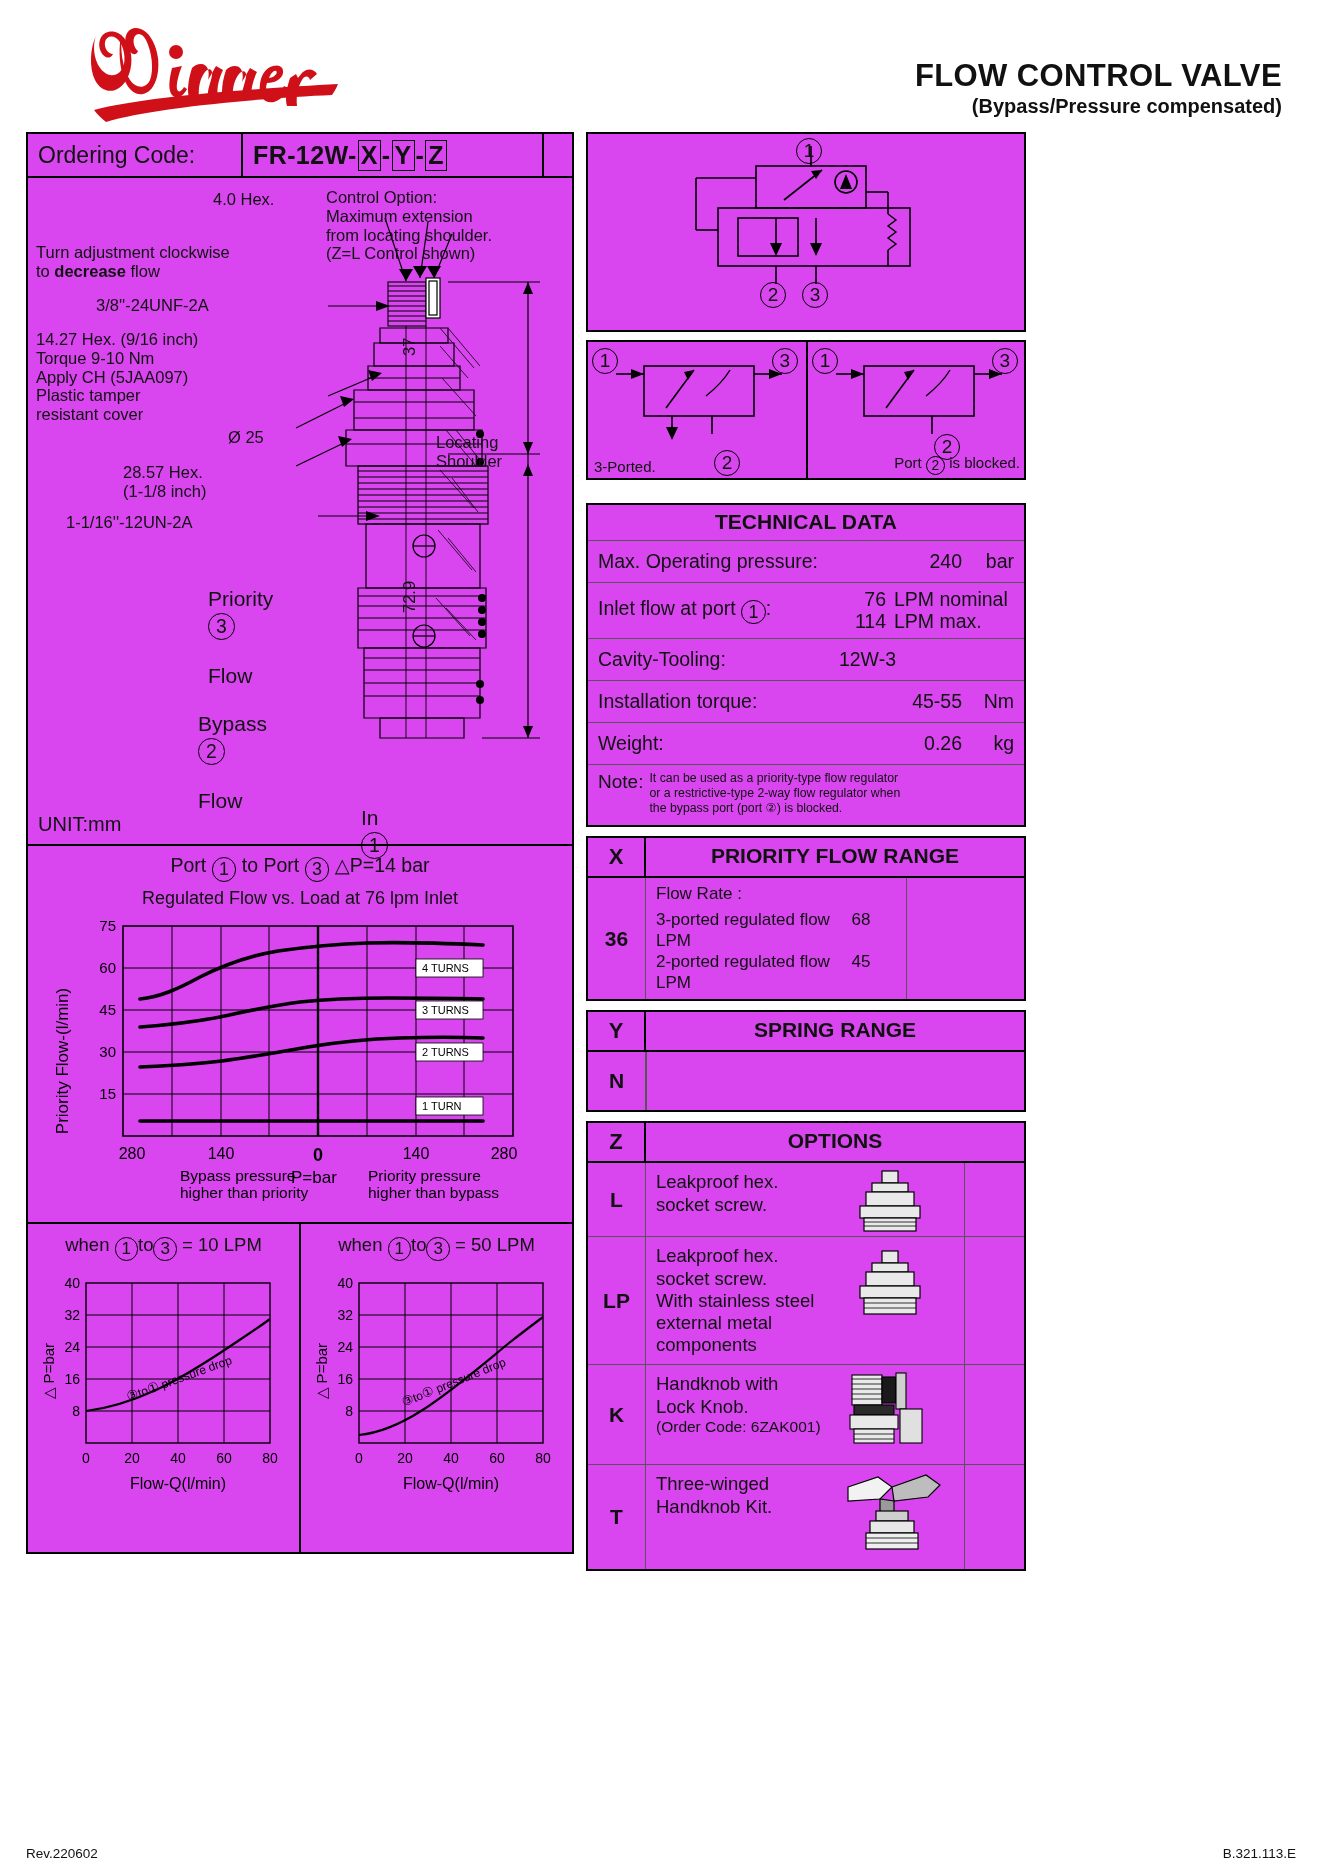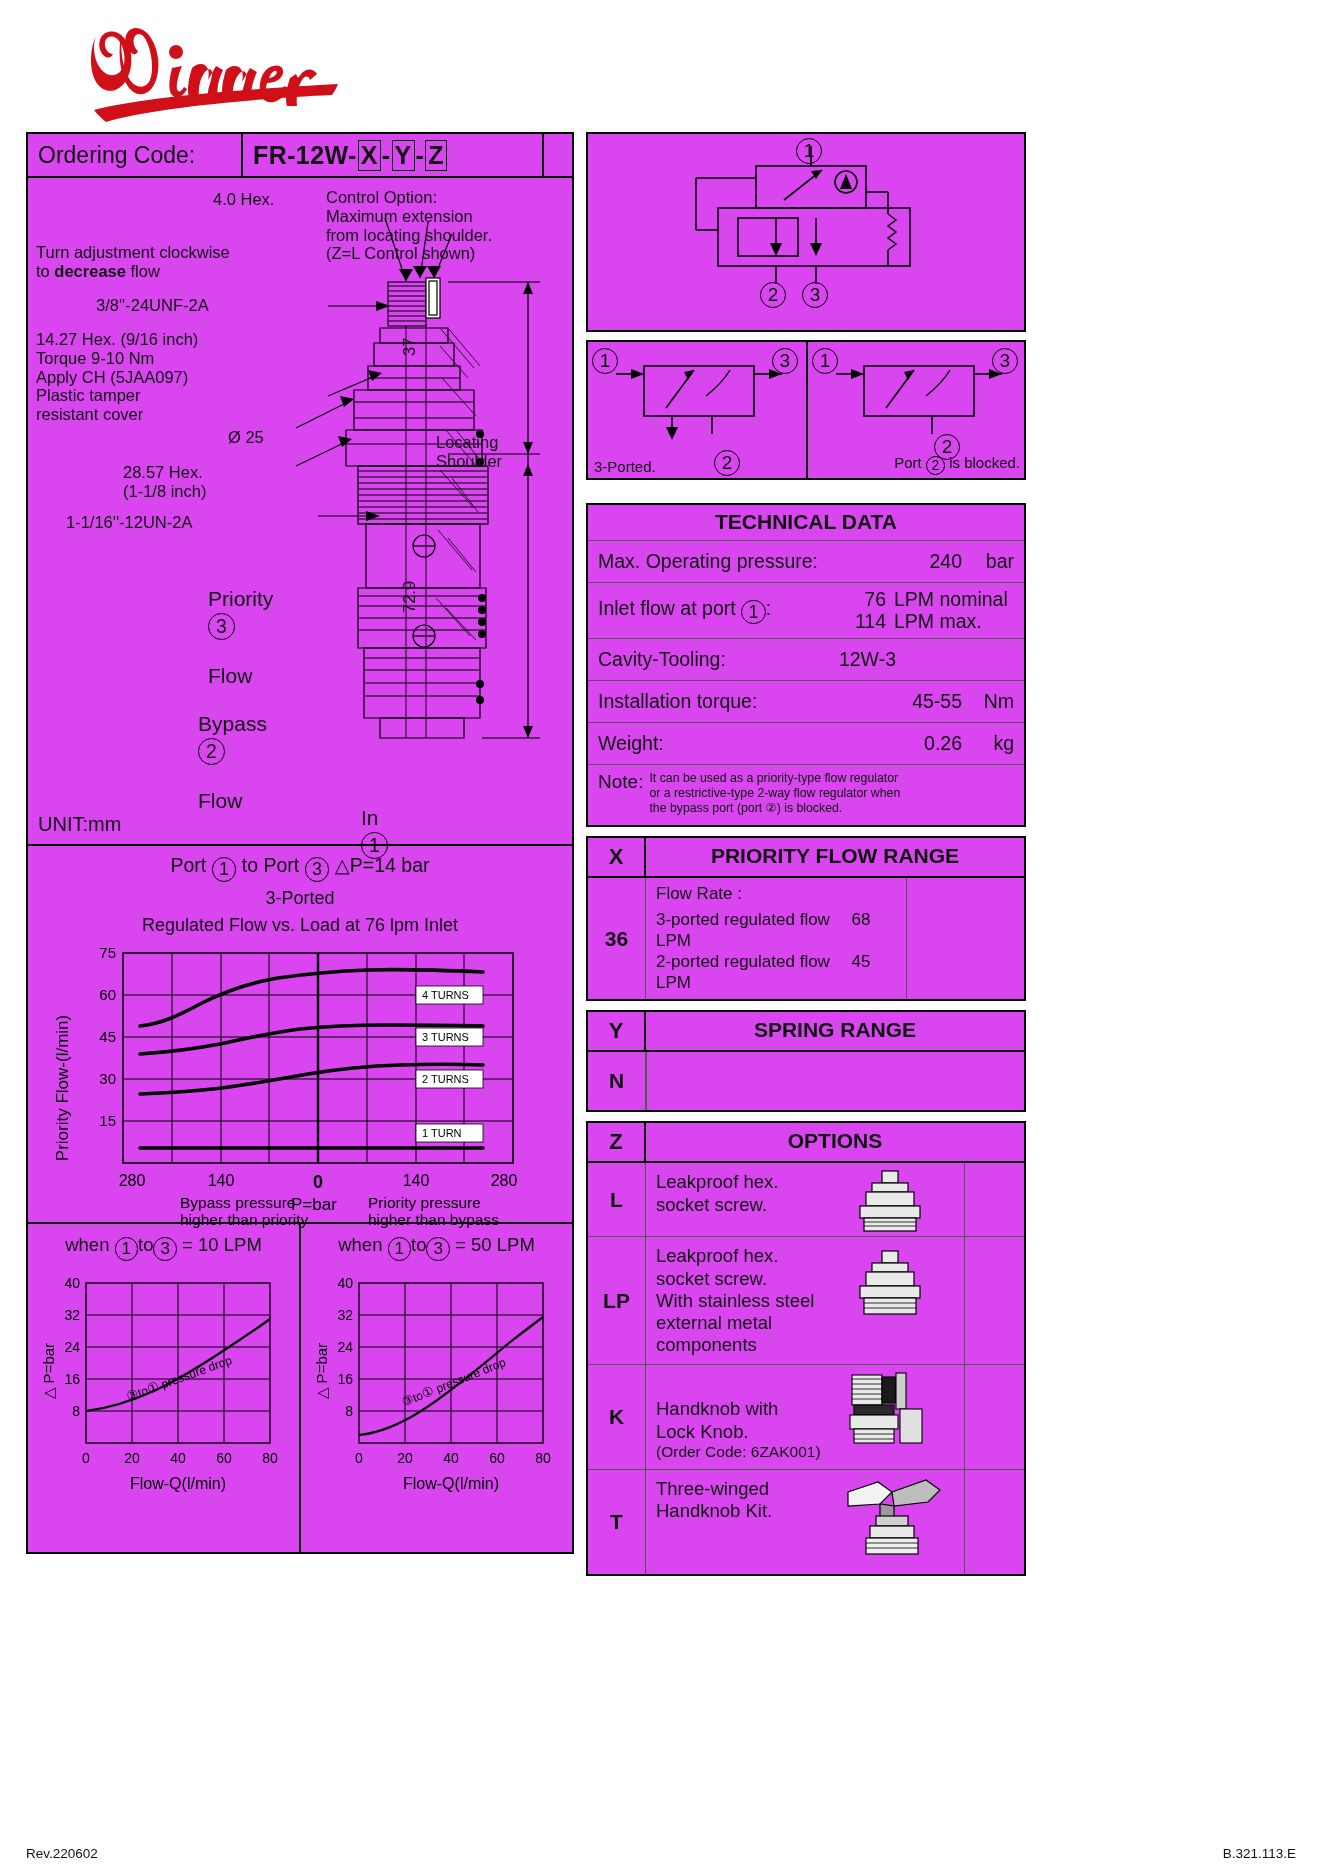--- a/index.html
+++ b/index.html
@@ -137,20 +137,24 @@
                    C180,77 179,71 181,65 C189,65 196,61 197,55 C198,49 193,46 187,48 C179,50 175,58 174,66 Z
                    M183,60 C185,55 188,52 190,53 C192,54 190,59 183,60 Z"></path>
 
           <path d="M204,60 C200,72 199,82 201,88 L211,88 C210,78 212,68 216,62 C219,57 223,58 224,62 L231,56
                    C228,51 222,50 217,54 C214,57 212,60 212,60 L210,56 Z"></path>
 
           <path d="M8,92 C60,78 180,70 252,66 C250,71 248,74 246,77 C176,80 64,90 20,104 C15,100 11,96 8,92 Z"></path>
         </g>
       </svg>
     </div>
+    <div class="title-wrap">
+      <div class="title-main">FLOW CONTROL VALVE</div>
+      <div class="title-sub">(Bypass/Pressure compensated)</div>
+    </div>
   </div>
 
   <div class="cols">
 
     <div class="colL">
 
       <div class="box">
         <div class="order-row">
           <div class="order-label">Ordering Code:</div>
           <div class="order-code">
@@ -307,21 +311,20 @@
       </div>
 
       <div class="box chart-box" style="border:2px solid #000; border-top:none; height:378px;">
         <div class="chart-title">
           <span>Port</span>
           <span class="circ">1</span>
           <span>to Port</span>
           <span class="circ">3</span>
           <span>△P=14 bar</span>
         </div>
-        <div class="chart-sub">3-Ported</div>
         <div class="chart-sub">Regulated Flow vs. Load at 76 lpm Inlet</div>
 
         <svg width="540" height="300" viewBox="0 0 540 300" style="margin-top:2px;">
 
           <g stroke="#000" fill="none">
             <rect x="95" y="15" width="390" height="210" stroke-width="1.6"></rect>
 
             <g stroke-width="1">
               <line x1="95" y1="57" x2="485" y2="57"></line>
               <line x1="95" y1="99" x2="485" y2="99"></line>
@@ -704,21 +707,21 @@
                 <path d="M22,56 L74,56 M22,61 L74,61" stroke-width="0.8" fill="none"></path>
               </g>
             </svg>
           </div>
           <div class="blank"></div>
         </div>
 
         <div class="opt-row" style="min-height:100px;">
           <div class="k">K</div>
           <div class="t">
-            <div style="white-space:pre-line;margin-top:25px;">Handknob with
+            <div style="white-space:pre-line;">Handknob with
 Lock Knob.</div>
             <div class="sm">(Order Code: 6ZAK001)</div>
           </div>
           <div class="pic">
             <svg width="110" height="84" viewBox="0 0 110 84" style="position:absolute;left:4px;top:6px;">
               <g stroke="#000" fill="#e9e9e9" stroke-width="1.1">
                 <rect x="14" y="4" width="30" height="30"></rect>
                 <path d="M14,8 L44,8 M14,13 L44,13 M14,18 L44,18 M14,23 L44,23 M14,28 L44,28" fill="none" stroke-width="0.8"></path>
                 <rect x="44" y="6" width="14" height="26" fill="#1a1a1a"></rect>
                 <rect x="58" y="2" width="10" height="36" fill="#cfcfcf"></rect>

